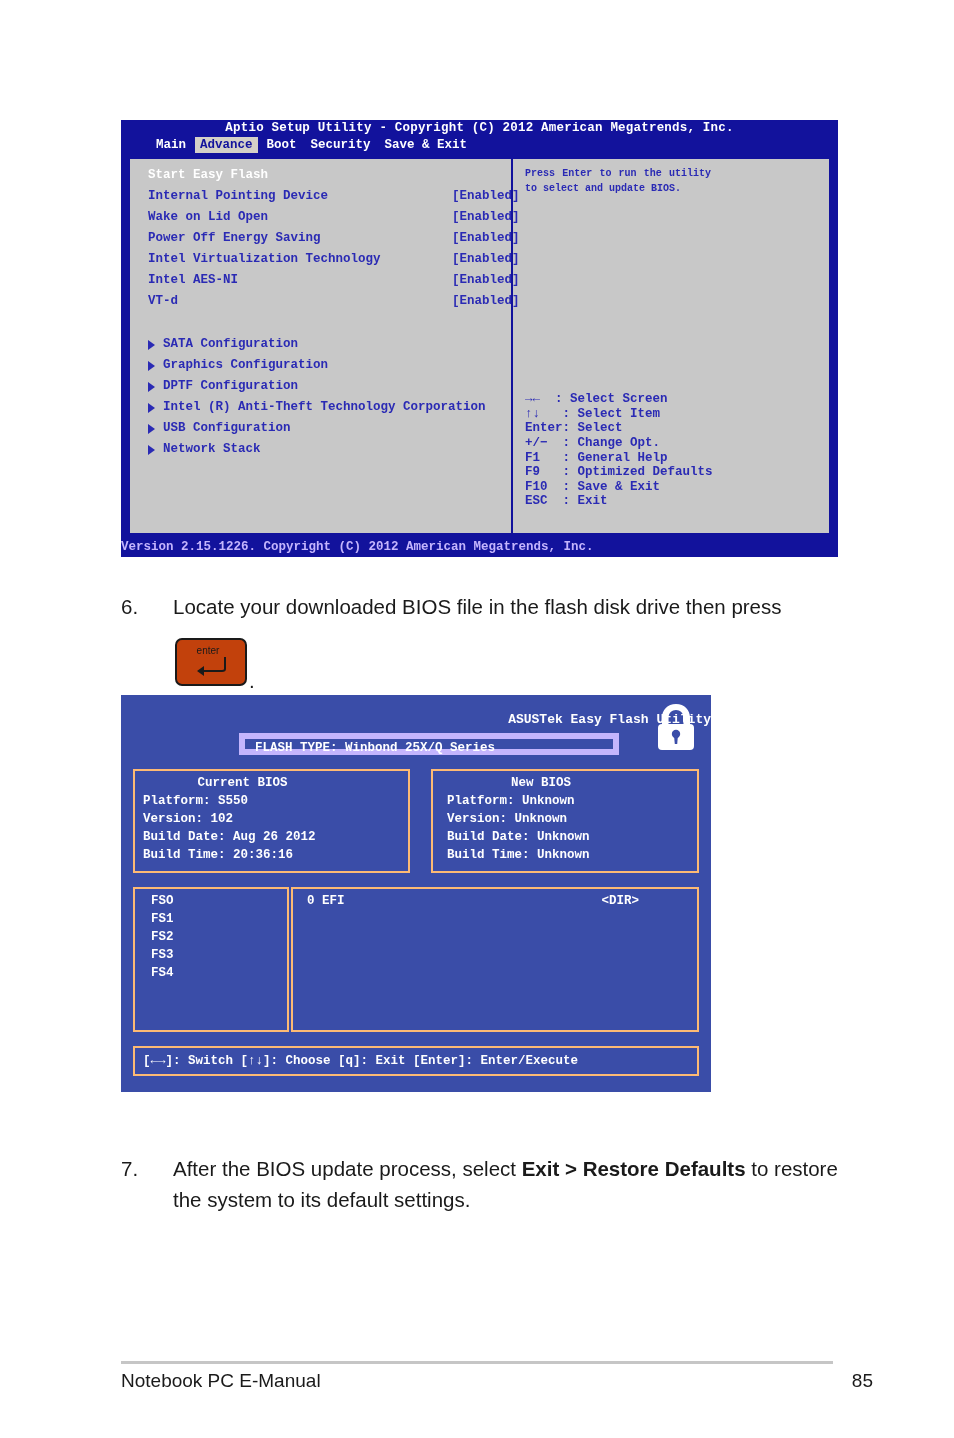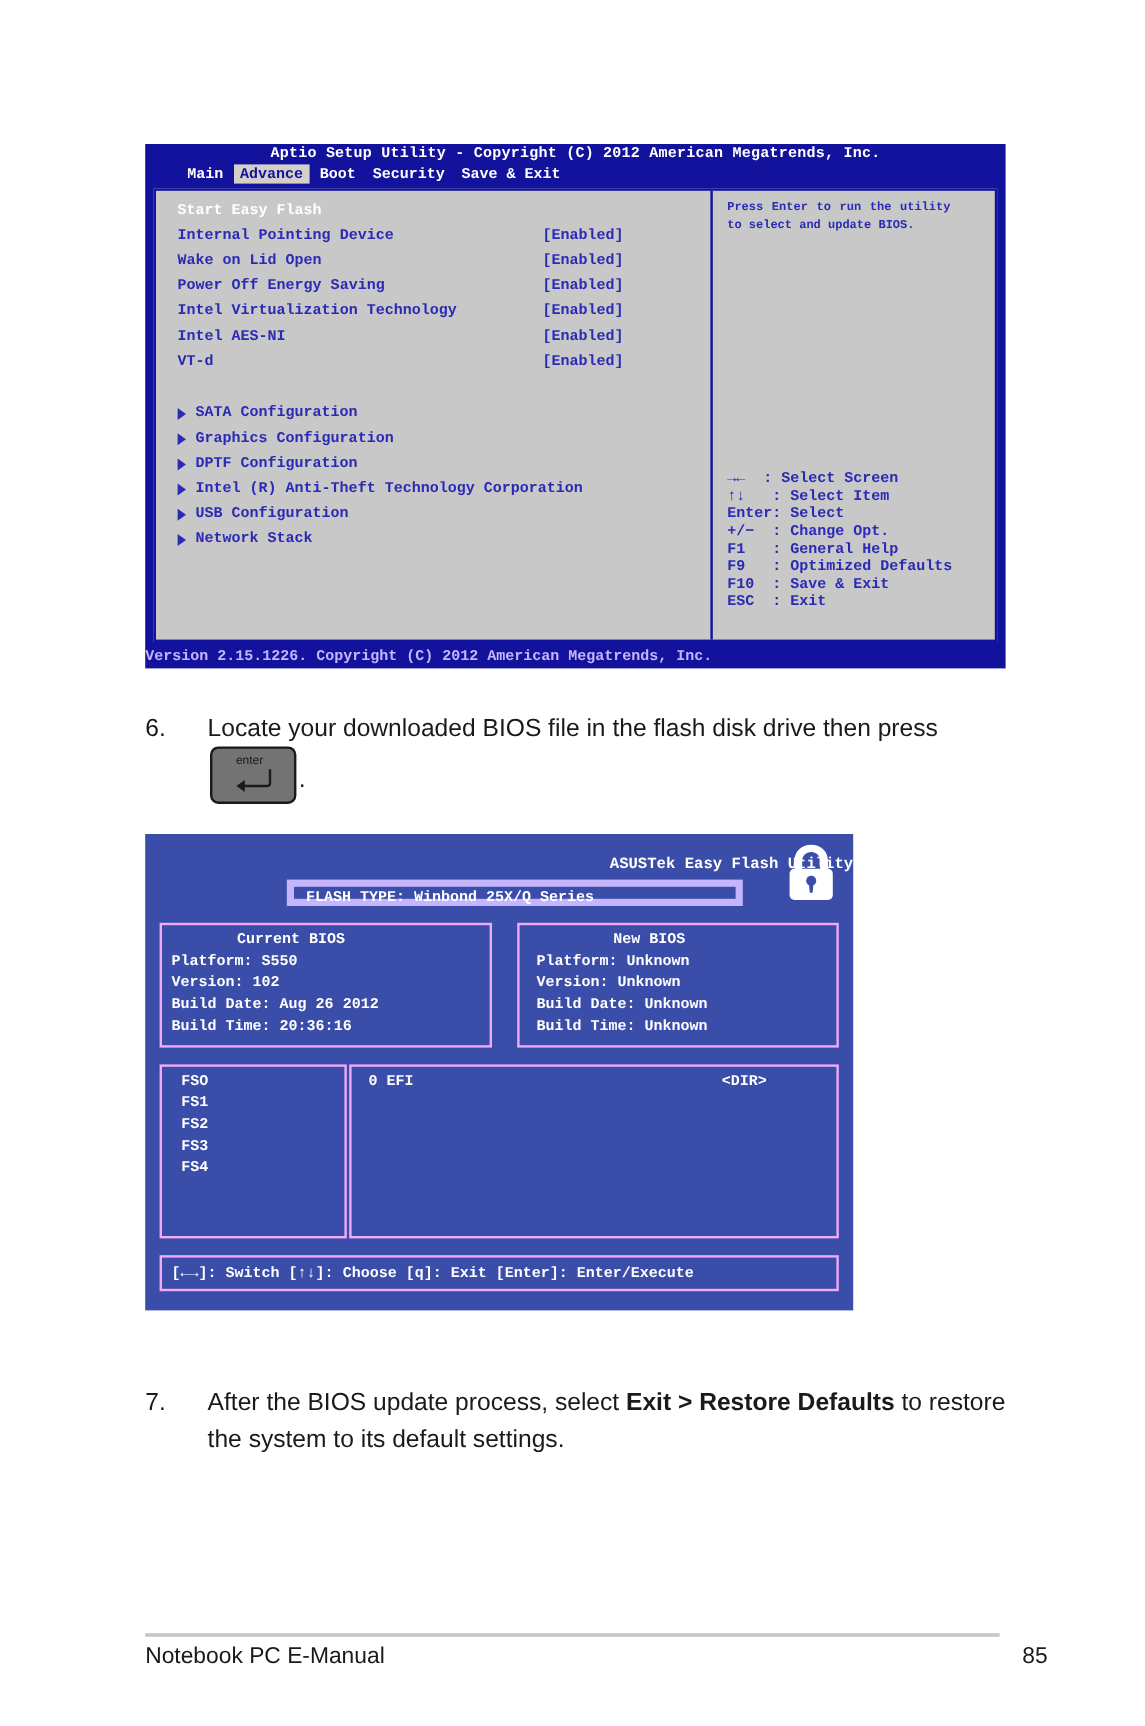--- a/index.html
+++ b/index.html
@@ -61,21 +61,21 @@
     left: 7px;
     top: 37px;
     right: 7px;
     bottom: 22px;
     background: #c8c8c8;
     border: 2px solid #12129c;
     box-sizing: border-box;
     display: flex;
   }
   .bios-left {
-    width: 462px;
+    width: 381px;
     box-sizing: border-box;
     padding: 6px 0 0 18px;
     position: relative;
   }
   .bios-divider {
     width: 2px;
     background: #12129c;
     flex: 0 0 2px;
   }
   .bios-right {
@@ -179,22 +179,22 @@
   #step7 { left: 121px; top: 1153px; width: 730px; }
 
   .enterkey {
     display: inline-block;
     width: 68px;
     height: 44px;
     border: 2px solid #1a1a1a;
     border-radius: 7px;
     position: relative;
     vertical-align: -14px;
-    margin: 0 2px;
-    background: #737373;
+    margin: 16px 2px;
+    background: #c2410c;
   }
   .enterkey .lbl {
     position: absolute;
     left: 0; right: 6px;
     top: 6px;
     text-align: center;
     font-size: 10px;
     font-family: "Liberation Sans", sans-serif;
     color: #1a1a1a;
     line-height: 10px;
@@ -243,21 +243,21 @@
     box-sizing: border-box;
     color: #ffffff;
     font-size: 12.5px;
     font-weight: bold;
     line-height: 19px;
     padding-left: 10px;
     white-space: nowrap;
   }
   .ef-panel {
     position: absolute;
-    border: 2px solid #f0abfc;
+    border: 2px solid #fdba74;
     box-sizing: border-box;
     color: #ffffff;
     font-size: 12.5px;
     font-weight: bold;
   }
   #ef-current { left: 12px; top: 769px - 695px; }
   .ef-bios-box { top: 74px; width: 277px; height: 104px; }
   #ef-current.ef-bios-box { left: 12px; }
   #ef-new.ef-bios-box { left: 310px; width: 268px; }
   .ef-bios-box .hdr {

